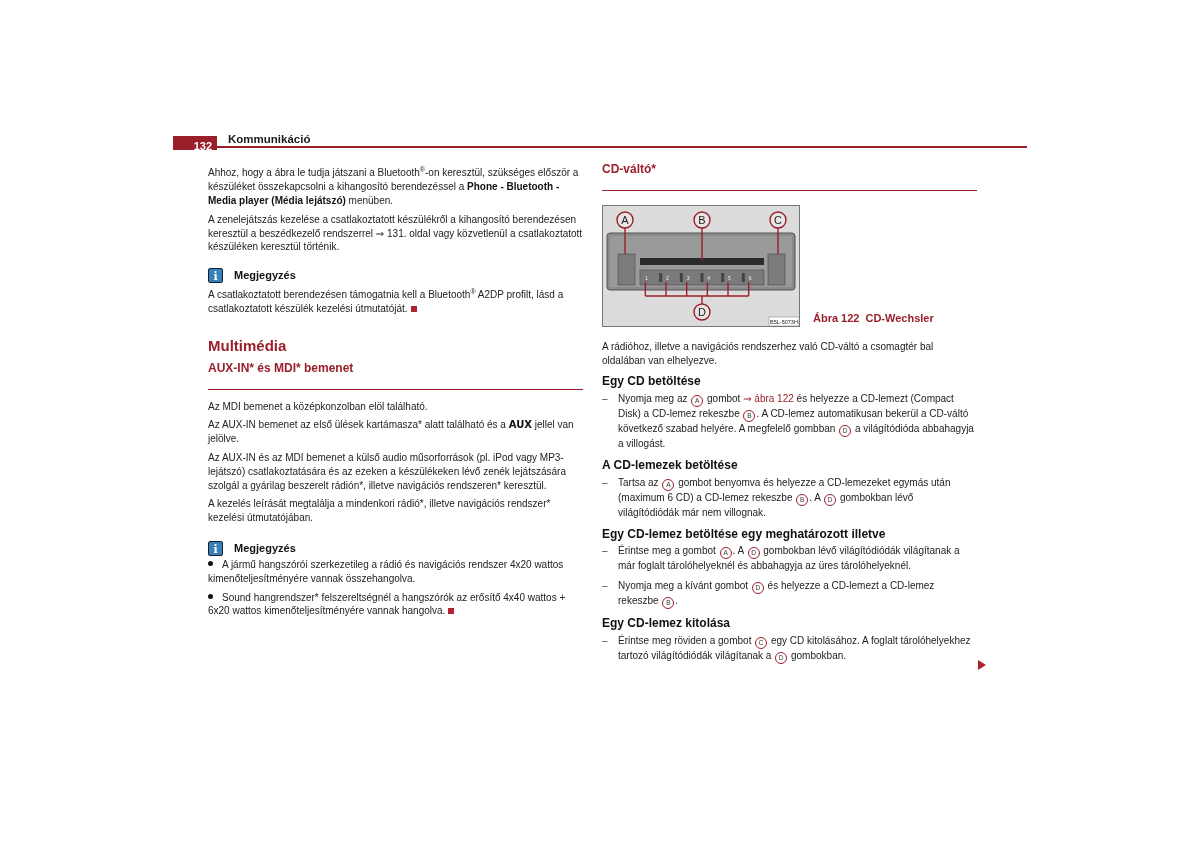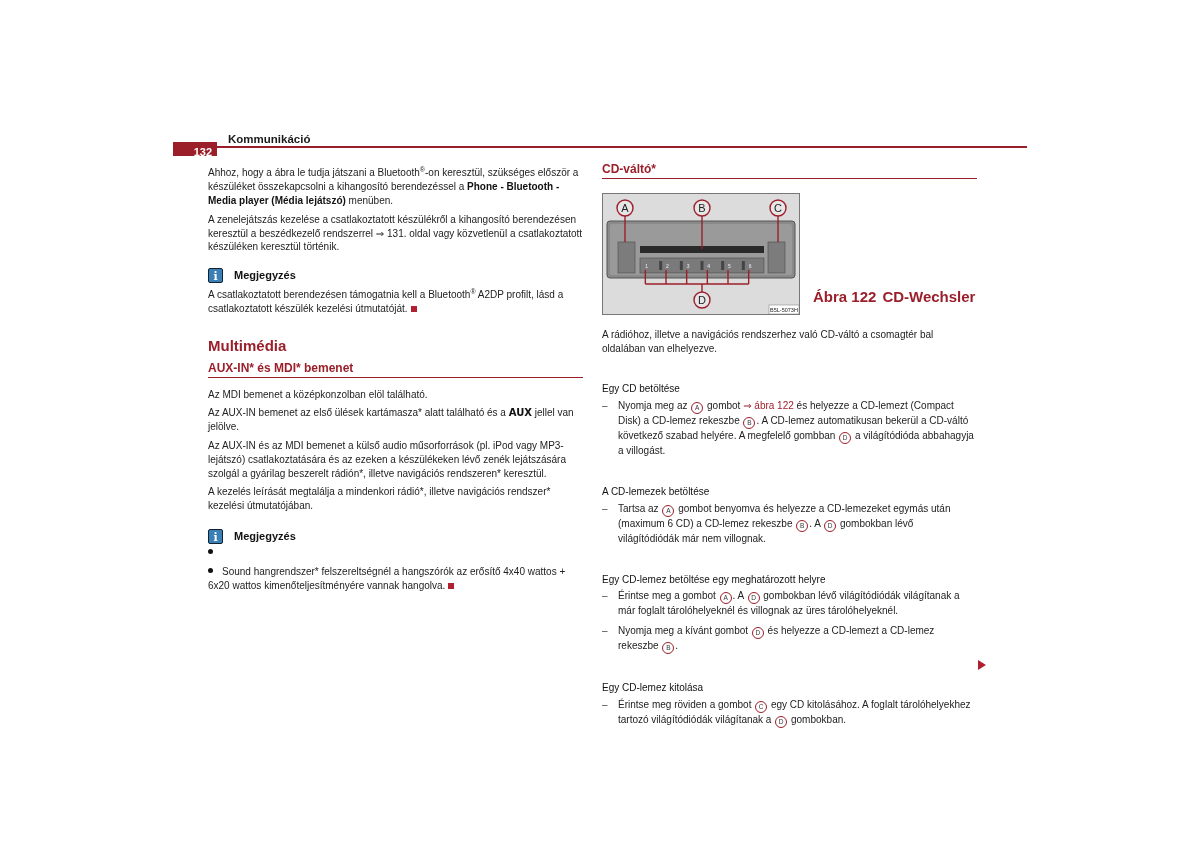--- a/index.html
+++ b/index.html
@@ -1,48 +1,48 @@
 <!DOCTYPE html>
 <html><head>
   <meta charset="utf-8">
   <style>
     html, body { margin: 0; padding: 0; background: #ffffff; }
     body { width: 1200px; height: 848px; position: relative; overflow: hidden;
            font-family: "Liberation Sans", "DejaVu Sans", sans-serif; color: #1a1a1a; }
     .header { position: absolute; left: 173px; top: 130px; width: 854px; height: 18px; }
-    .page-num { position: absolute; left: 0; top: 12px; width: 44px; height: 14px; background: #9b1f2a;
+    .page-num { position: absolute; left: 0; top: 6px; width: 44px; height: 14px; background: #9b1f2a;
                 color: #fff; font-weight: bold; font-size: 11px; line-height: 20px; text-align: right;
                 padding-right: 0; box-sizing: border-box; padding-right: 5px; }
     .chapter { position: absolute; left: 55px; top: 3px; font-weight: bold; font-size: 11.5px; color: #1a1a1a; }
     .header-rule { position: absolute; left: 44px; top: 16px; width: 810px; height: 2px; background: #9b1f2a; }
     .col { position: absolute; font-size: 10px; line-height: 13.8px; color: #222; }
     .col-left { left: 208px; top: 163px; width: 375px; }
     .col-right { left: 602px; top: 163px; width: 375px; }
     p { margin: 0 0 5px 0; }
     b { font-weight: bold; color: #111; }
     .note-head { display: flex; align-items: center; margin-top: 14px; margin-bottom: 2px; }
     .info-icon { width: 15px; height: 15px; background: #3a7fb5; border: 1px solid #123; border-radius: 2px;
                  color: #fff; font-weight: bold; font-size: 11px; line-height: 15px; text-align: center;
                  font-family: "DejaVu Serif", serif; margin-right: 11px; box-sizing: border-box; }
     .note-title { font-weight: bold; font-size: 11px; color: #111; }
     .end-mark { display: inline-block; width: 6px; height: 6px; background: #b0202f; margin-left: 3px; vertical-align: 0px; }
     .h1 { color: #9b1f2a; font-weight: bold; font-size: 15px; margin-top: 23px; margin-bottom: 9px; }
-    .h2 { color: #9b1f2a; font-weight: bold; font-size: 12px; padding-bottom: 1px; border-bottom: 1px solid #9b1f2a;
+    .h2 { color: #9b1f2a; font-weight: bold; font-size: 12px; padding-bottom: 13px; border-bottom: 1px solid #9b1f2a;
           margin-bottom: 10px; }
     .bullet { position: relative; padding-left: 0; margin-bottom: 5px; }
     .bullet .dot { display: inline-block; width: 5px; height: 5px; background: #111; border-radius: 50%; margin-right: 9px; vertical-align: 2px; }
-    .h3 { font-weight: normal; font-size: 10px; color: #111; margin-top: 27px; margin-bottom: 3px; }
+    .h3 { font-weight: bold; font-size: 12px; color: #111; margin-top: 8px; margin-bottom: 3px; }
     .dash-item { position: relative; padding-left: 16px; margin-bottom: 6px; }
     .dash-item .dash { position: absolute; left: 0; top: 0; color: #444; }
     .circ { display: inline-block; width: 10px; height: 10px; border: 1px solid #9b1f2a; border-radius: 50%;
             font-size: 6.5px; line-height: 10px; text-align: center; color: #333; vertical-align: -1px; margin: 0 1px; }
     .xref { color: #9b1f2a; text-align: center; }
     .figure { position: relative; width: 198px; height: 122px; margin-top: 14px; background: #d9d9d9;
               border: 1px solid #777; box-sizing: border-box; }
-    .fig-caption { position: absolute; left: 210px; bottom: 10px; font-size: 15px; color: #9b1f2a; font-weight: bold; white-space: nowrap; }
+    .fig-caption { position: absolute; left: 210px; bottom: 0; font-size: 11px; color: #9b1f2a; font-weight: bold; white-space: nowrap; }
     .fig-caption .num { margin-right: 6px; }
     .cont-arrow { position: absolute; left: 978px; top: 660px; width: 0; height: 0; border-top: 5px solid transparent;
                   border-bottom: 5px solid transparent; border-left: 8px solid #b0202f; }
   </style>
 </head>
 <body>
 
 <div class="header">
   <div class="page-num">132</div>
   <div class="chapter">Kommunikáció</div>
@@ -64,21 +64,21 @@
 
   <p>Az MDI bemenet a középkonzolban elöl található.</p>
   <p><span>Az AUX-IN bemenet az első ülések kartámasza* alatt található és a </span><b style="font-family:'DejaVu Sans',sans-serif;font-size:10px">AUX</b><span> jellel van jelölve.</span></p>
   <p>Az AUX-IN és az MDI bemenet a külső audio műsorforrások (pl. iPod vagy MP3-lejátszó) csatlakoztatására és az ezeken a készülékeken lévő zenék lejátszására szolgál a gyárilag beszerelt rádión*, illetve navigációs rendszeren* keresztül.</p>
   <p>A kezelés leírását megtalálja a mindenkori rádió*, illetve navigációs rendszer* kezelési útmutatójában.</p>
 
   <div class="note-head" style="margin-top:16px">
     <span class="info-icon">i</span>
     <span class="note-title">Megjegyzés</span>
   </div>
-  <div class="bullet"><span class="dot"></span></div>
+  <div class="bullet"><span class="dot"></span><span>A jármű hangszórói szerkezetileg a rádió és navigációs rendszer 4x20 wattos kimenőteljesítményére vannak összehangolva.</span></div>
   <div class="bullet"><span class="dot"></span><span>Sound hangrendszer* felszereltségnél a hangszórók az erősítő 4x40 wattos + 6x20 wattos kimenőteljesítményére vannak hangolva.</span><span class="end-mark"></span></div>
 </div>
 
 <div class="col col-right">
   <div class="h2" style="margin-bottom:0">CD-váltó*</div>
 
   <div class="figure">
     <svg width="196" height="120" viewBox="0 0 196 120" style="position:absolute;left:0;top:0">
       <rect x="0" y="0" width="196" height="120" fill="#dcdcdc"></rect>
 
@@ -138,21 +138,21 @@
   </div>
 
   <p style="margin-top:13px">A rádióhoz, illetve a navigációs rendszerhez való CD-váltó a csomagtér bal oldalában van elhelyezve.</p>
 
   <div class="h3">Egy CD betöltése</div>
   <div class="dash-item"><span class="dash">–</span><span>Nyomja meg az </span><span class="circ">A</span><span> gombot </span><span class="xref">⇒ ábra 122</span><span> és helyezze a CD-lemezt (Compact Disk) a CD-lemez rekeszbe </span><span class="circ">B</span><span>. A CD-lemez automatikusan bekerül a CD-váltó követ­kező szabad helyére. A megfelelő gombban </span><span class="circ">D</span><span> a világítódióda abbahagyja a villo­gást.</span></div>
 
   <div class="h3">A CD-lemezek betöltése</div>
   <div class="dash-item"><span class="dash">–</span><span>Tartsa az </span><span class="circ">A</span><span> gombot benyomva és helyezze a CD-lemezeket egymás után (maximum 6 CD) a CD-lemez rekeszbe </span><span class="circ">B</span><span>. A </span><span class="circ">D</span><span> gombokban lévő világítódiódák már nem villognak.</span></div>
 
-  <div class="h3">Egy CD-lemez betöltése egy meghatározott helyre</div>
-  <div class="dash-item"><span class="dash">–</span><span>Érintse meg a gombot </span><span class="circ">A</span><span>. A </span><span class="circ">D</span><span> gombokban lévő világítódiódák világítanak a már foglalt tárolóhelyeknél és villognak az üres tárolóhelyeknél.</span></div>
+  <div class="h3">Egy CD-lemez betöltése egy meghatározott illetve</div>
+  <div class="dash-item"><span class="dash">–</span><span>Érintse meg a gombot </span><span class="circ">A</span><span>. A </span><span class="circ">D</span><span> gombokban lévő világítódiódák világítanak a már foglalt tárolóhelyeknél és abbahagyja az üres tárolóhelyeknél.</span></div>
   <div class="dash-item"><span class="dash">–</span><span>Nyomja meg a kívánt gombot </span><span class="circ">D</span><span> és helyezze a CD-lemezt a CD-lemez rekeszbe </span><span class="circ">B</span><span>.</span></div>
 
   <div class="h3">Egy CD-lemez kitolása</div>
   <div class="dash-item"><span class="dash">–</span><span>Érintse meg röviden a gombot </span><span class="circ">C</span><span> egy CD kitolásához. A foglalt tárolóhelyekhez tartozó világítódiódák világítanak a </span><span class="circ">D</span><span> gombokban.</span></div>
 </div>
 
 <div class="cont-arrow"></div>
 
 </body></html>

